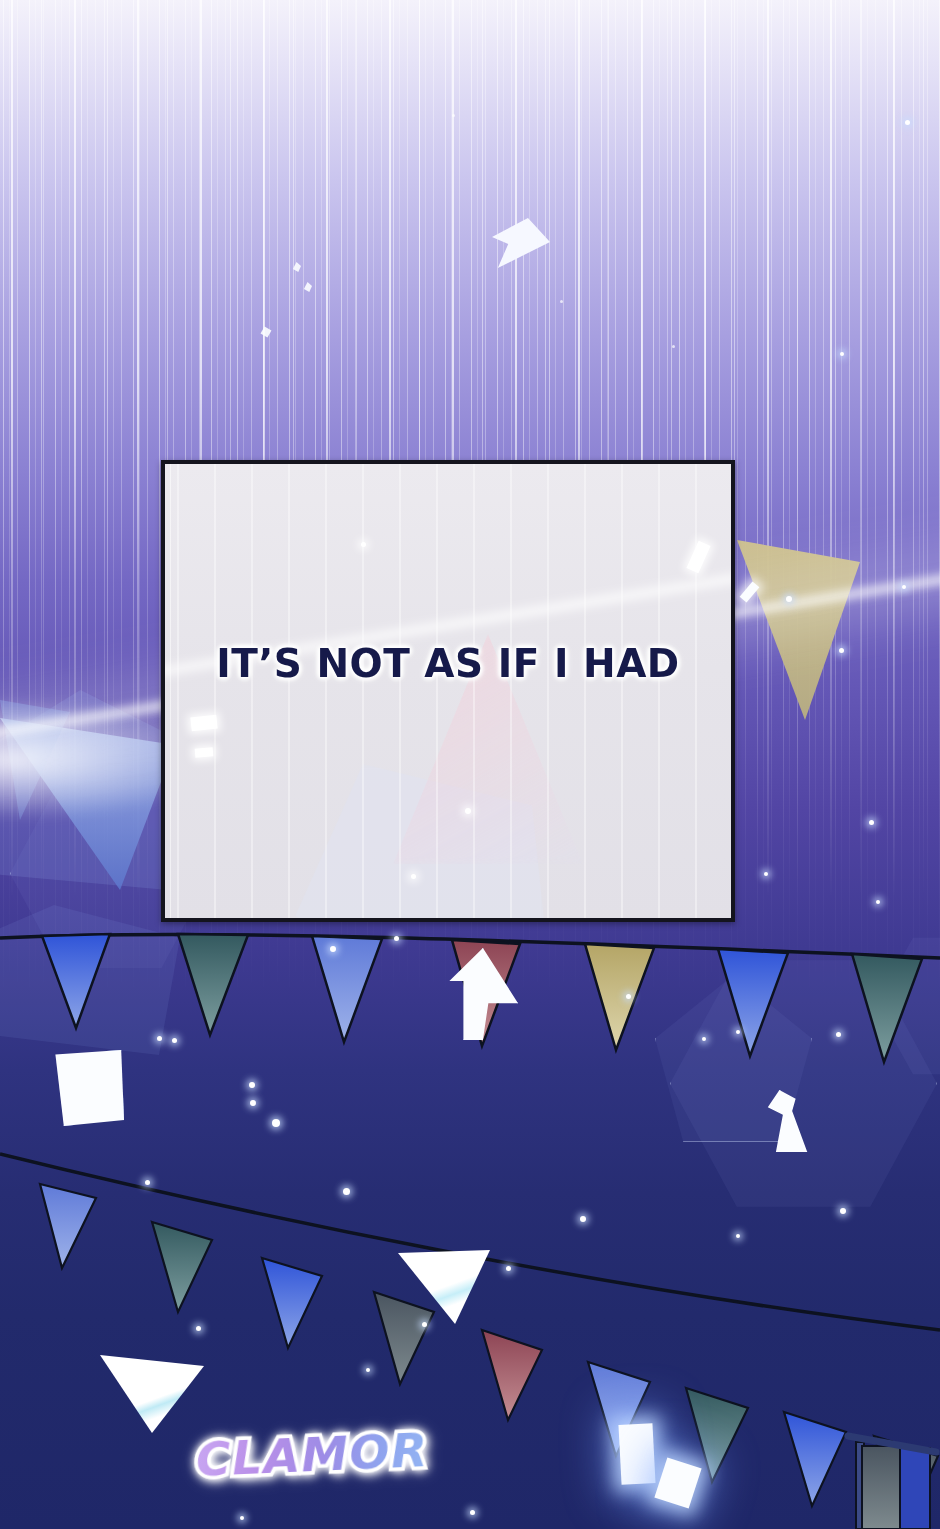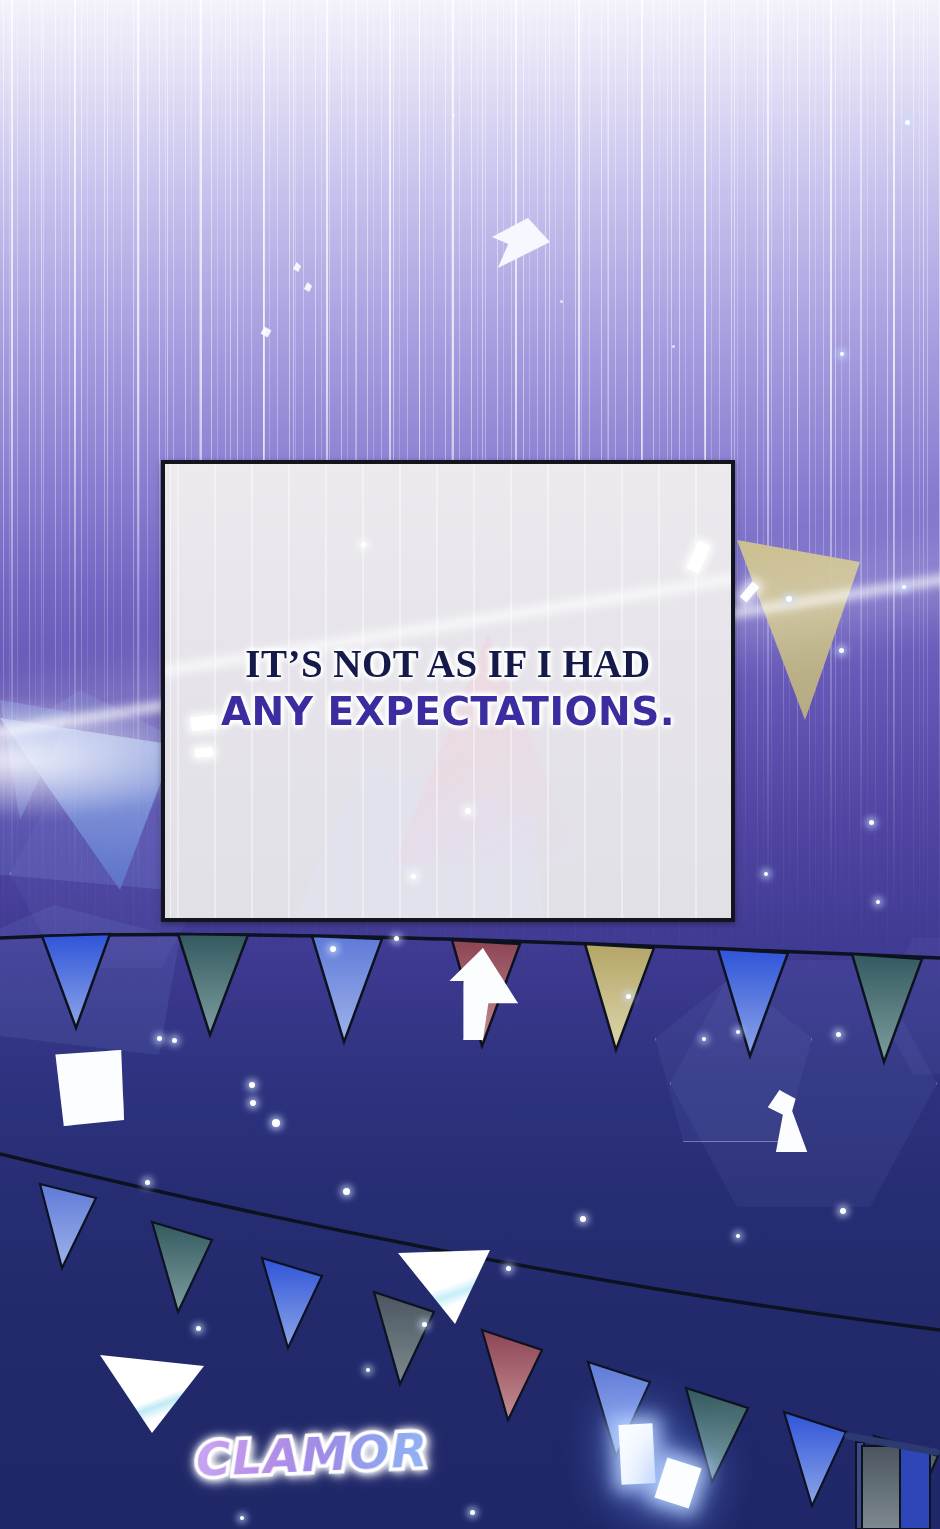--- a/index.html
+++ b/index.html
@@ -211,21 +211,21 @@
   }
   .tline {
     display: block;
     font-family: "DejaVu Sans", sans-serif;
     font-weight: 700;
     font-size: 39px;
     text-shadow:
       0 0 3px #fff, 0 0 3px #fff, 0 0 6px #fff, 0 0 10px #fff,
       2px 0 4px #fff, -2px 0 4px #fff, 0 2px 4px #fff, 0 -2px 4px #fff;
   }
-  .tline.l1 { color: #161a4a; font-family: Liberation Serif, serif; }
+  .tline.l1 { color: #161a4a; }
   .tline.l2 { color: #3b2ca0; }
 
   
   #sfx {
     position: absolute;
     left: 196px;
     top: 1427px;
     font-family: "DejaVu Sans", sans-serif;
     font-weight: 700;
     font-style: italic;
@@ -403,20 +403,19 @@
     <div class="tb-beam"></div>
     <div class="tb-chip" style="left:196px; top:78px; width:5px; height:5px; border-radius:50%;"></div>
     <div class="tb-chip" style="left:26px; top:252px; width:26px; height:14px; transform:rotate(-6deg);"></div>
     <div class="tb-chip" style="left:30px; top:284px; width:18px; height:9px; transform:rotate(-5deg);"></div>
     <div class="tb-chip" style="left:527px; top:78px; width:13px; height:30px; transform:rotate(24deg);"></div>
     <div class="tb-chip" style="left:300px; top:344px; width:6px; height:6px; border-radius:50%;"></div>
     <div class="tb-chip" style="left:246px; top:410px; width:5px; height:5px; border-radius:50%;"></div>
 
     <div id="balloon-text">
       <span class="tline l1">IT’S NOT AS IF I HAD</span>
-      <span class="tline l2">ANY EXPECTATIONS.</span>
     </div>
   </div>
 
   <div id="sfx-outline">CLAMOR</div>
   <div id="sfx">CLAMOR</div>
 
 </div>
 
 </body></html>

